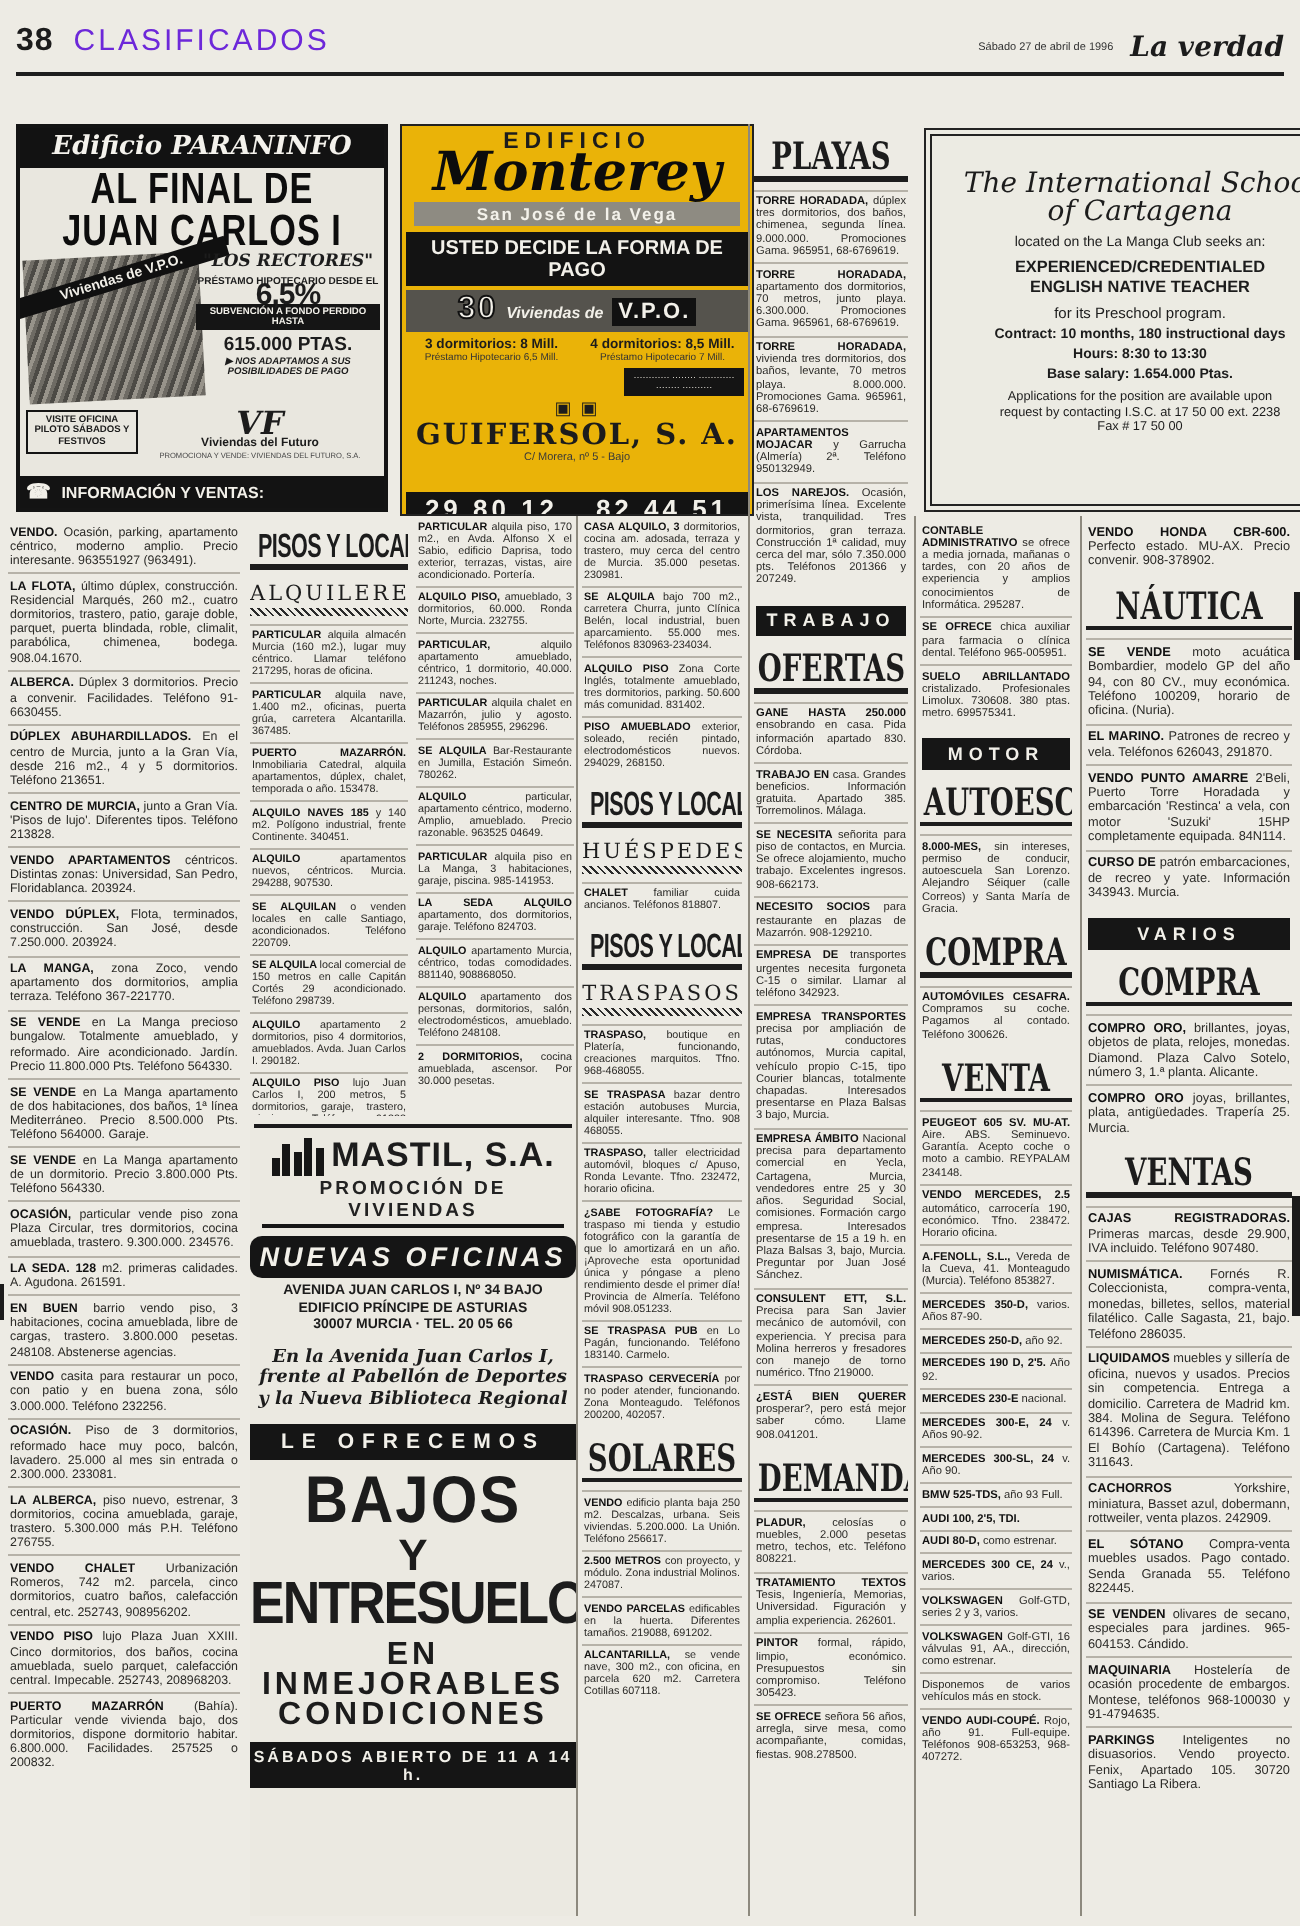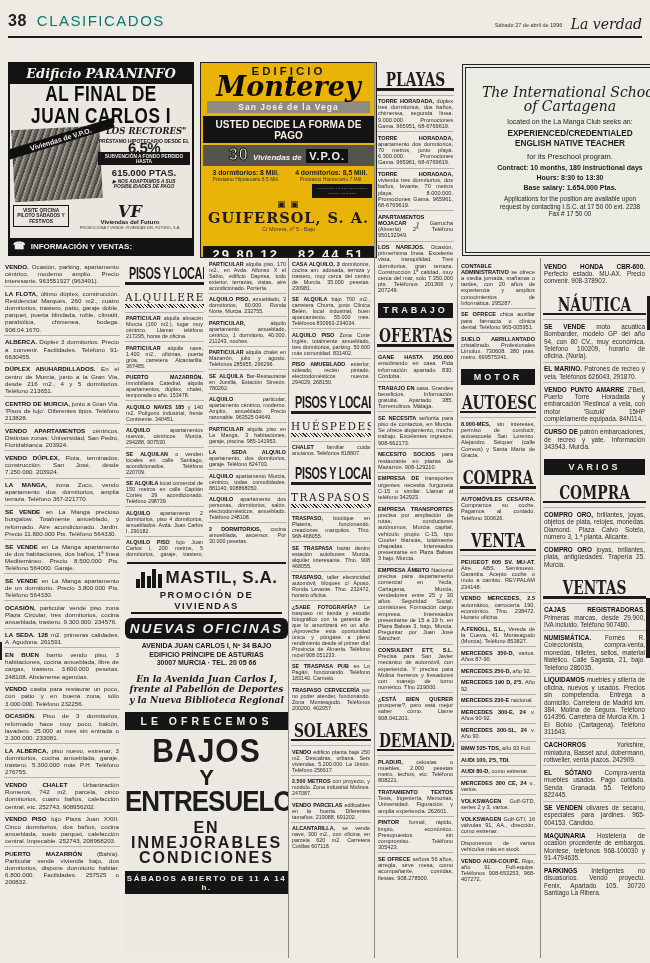--- a/index.html
+++ b/index.html
@@ -1,24 +1,24 @@
 <!DOCTYPE html>
 <html><head>
 <meta charset="utf-8">
 <style>
   html,body{margin:0;padding:0;background:#777;}
   #page{position:relative;width:650px;height:963px;background:#edebe4;overflow:hidden;
         font-family:"Liberation Sans",sans-serif;color:#1c1c1c;}
   
   #hdr{position:absolute;left:8px;top:12px;width:634px;height:24px;}
   #pagenum{font-size:16px;font-weight:bold;letter-spacing:.5px;}
-  #sectionname{font-size:15px;letter-spacing:1.5px;margin-left:10px;color:#0f766e;}
+  #sectionname{font-size:15px;letter-spacing:1.5px;margin-left:10px;color:#6d28d9;}
   #hdr-right{position:absolute;right:0;top:3px;text-align:right;}
   #hdr-date{font-size:5.5px;color:#333;margin-right:4px;vertical-align:middle;}
-  #masthead{font-family:"DejaVu Serif",serif;font-style:italic;font-weight:normal;font-size:14px;}
+  #masthead{font-family:"DejaVu Serif",serif;font-style:italic;font-weight:bold;font-size:14px;}
   #hdr-rule{position:absolute;left:8px;top:36px;width:634px;height:2px;background:#1e1e1e;}
   
   .col{position:absolute;overflow:hidden;}
   .ad{font-size:6px;line-height:6.7px;text-align:justify;margin:0;padding:2.5px 1px 2px;color:#2b2a27;}
   .col > .ad{border-top:1px solid #b6b2a8;}
   .col > :first-child{border-top:none;}
   .ad b{color:#111;}
   .h-bar{background:#161616;color:#f2f0e9;font-weight:bold;text-align:center;font-size:9px;
          letter-spacing:3px;padding:2.5px 0 3px;margin:7px 1px 5px;white-space:nowrap;}
   .h-serif{font-family:"DejaVu Serif",serif;font-weight:bold;text-align:center;font-size:14.5px;

